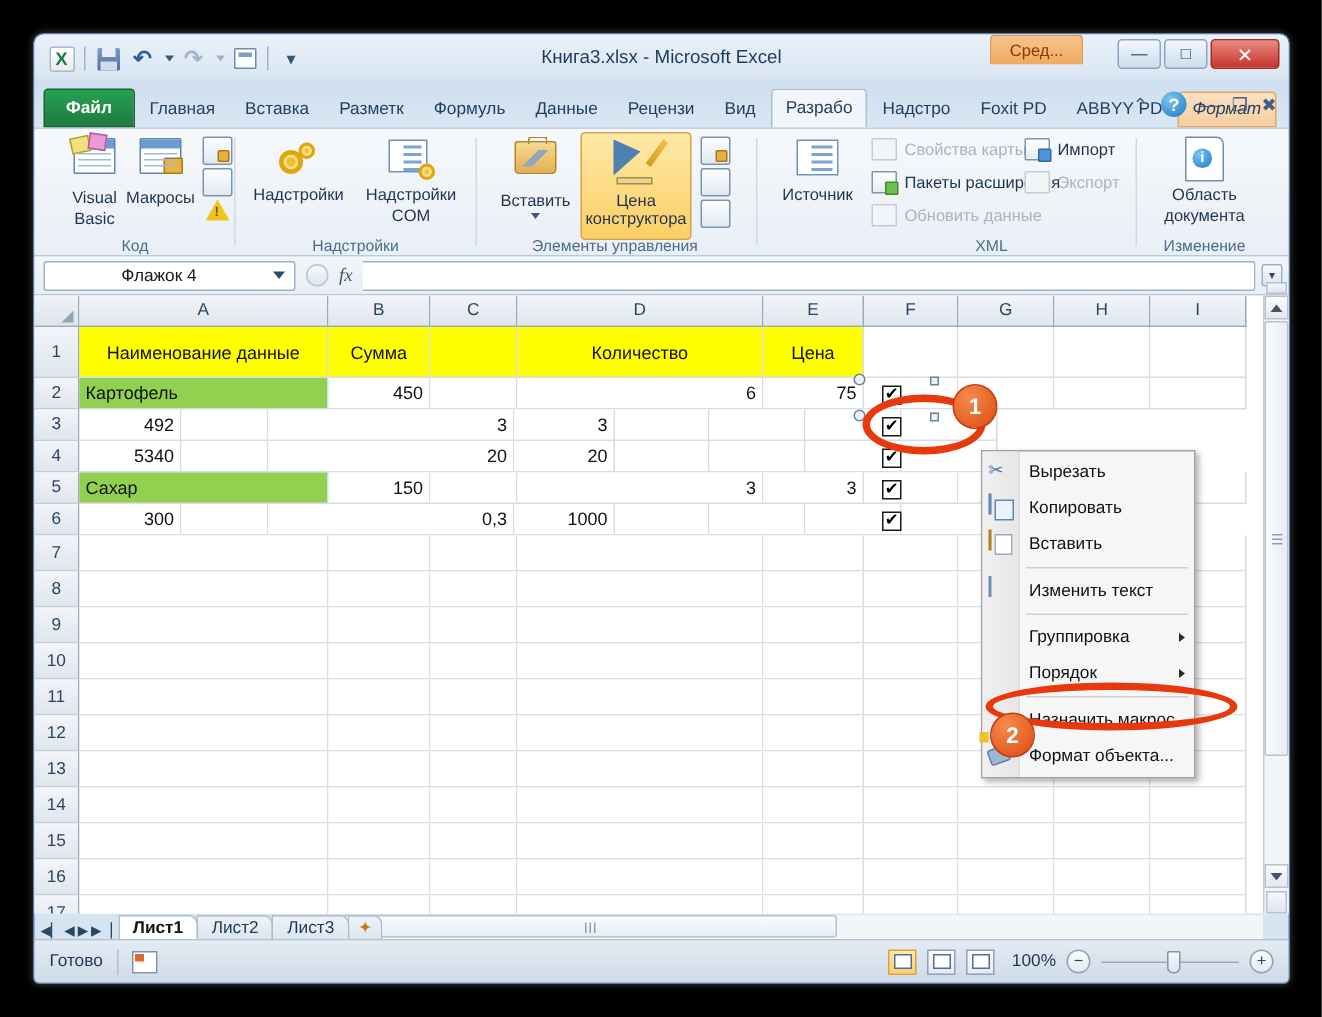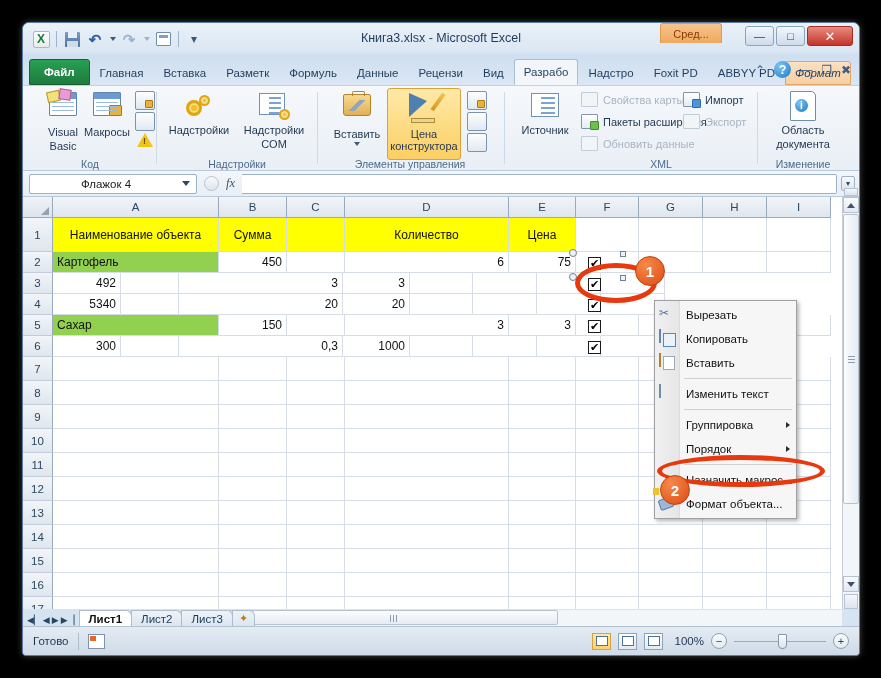--- a/index.html
+++ b/index.html
@@ -552,21 +552,21 @@
       <div class="rh" style="height:24px">14</div>
       <div class="rh" style="height:24px">15</div>
       <div class="rh" style="height:24px">16</div>
       <div class="rh" style="height:24px">17</div>
 
     </div>
 
     <div class="cells">
 
       <div class="crow">
-        <div class="cell hdr" style="width:166px;height:34px">Наименование объекта</div>
+        <div class="cell hdr" style="width:166px;height:34px">Наименование данные</div>
         <div class="cell hdr" style="width:68px;height:34px">Сумма</div>
         <div class="cell hdr" style="width:58px;height:34px"></div>
         <div class="cell hdr" style="width:164px;height:34px">Количество</div>
         <div class="cell hdr" style="width:67px;height:34px">Цена</div>
         <div class="cell" style="width:63px;height:34px"></div>
         <div class="cell" style="width:64px;height:34px"></div>
         <div class="cell" style="width:64px;height:34px"></div>
         <div class="cell" style="width:64px;height:34px"></div>
       </div>
 

